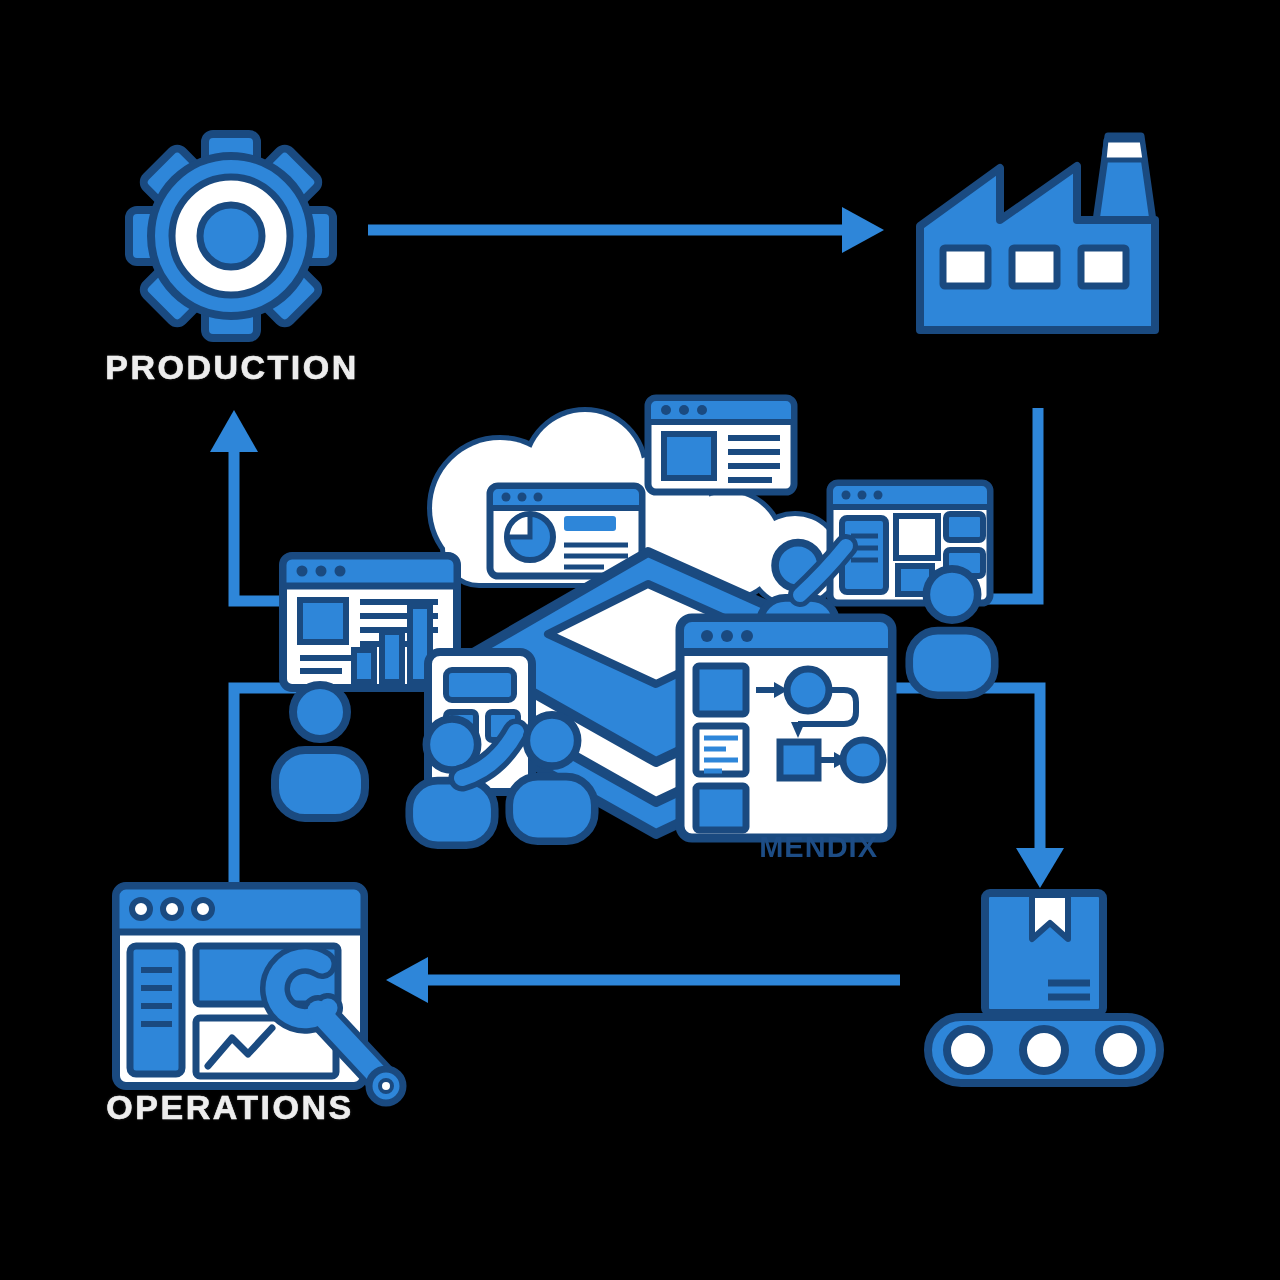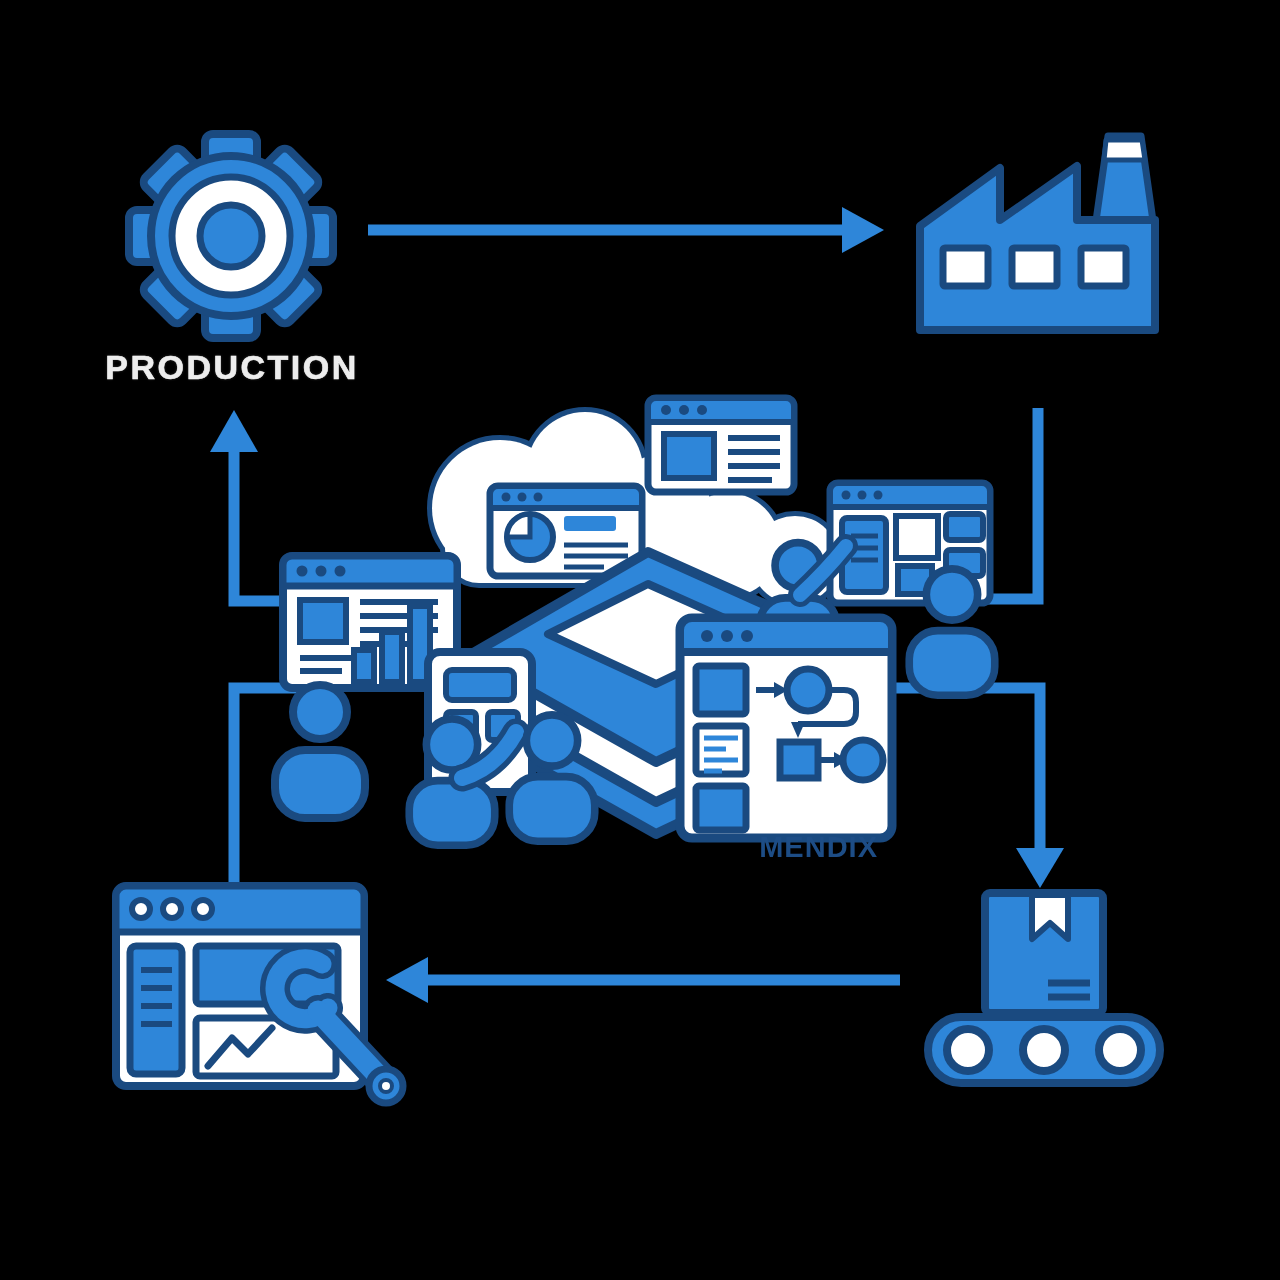--- a/index.html
+++ b/index.html
@@ -249,15 +249,16 @@
       <polygon points="791,722 805,722 798,738" fill="#1A4A80"></polygon>
       <rect x="780" y="742" width="38" height="36" fill="#2E86D9" stroke="#1A4A80" stroke-width="7"></rect>
       <line x1="818" y1="760" x2="836" y2="760" stroke="#1A4A80" stroke-width="6"></line>
       <polygon points="834,752 848,760 834,768" fill="#1A4A80"></polygon>
       <circle cx="863" cy="760" r="20" fill="#2E86D9" stroke="#1A4A80" stroke-width="7"></circle>
     </g>
   </g>
 </svg>
 
 <div class="node-label label-engineering">PRODUCTION</div>
+<div class="node-label label-operations">OPERATIONS</div>
 <div class="brand-label">MENDIX</div>
 
 </div>
 
 </body></html>

